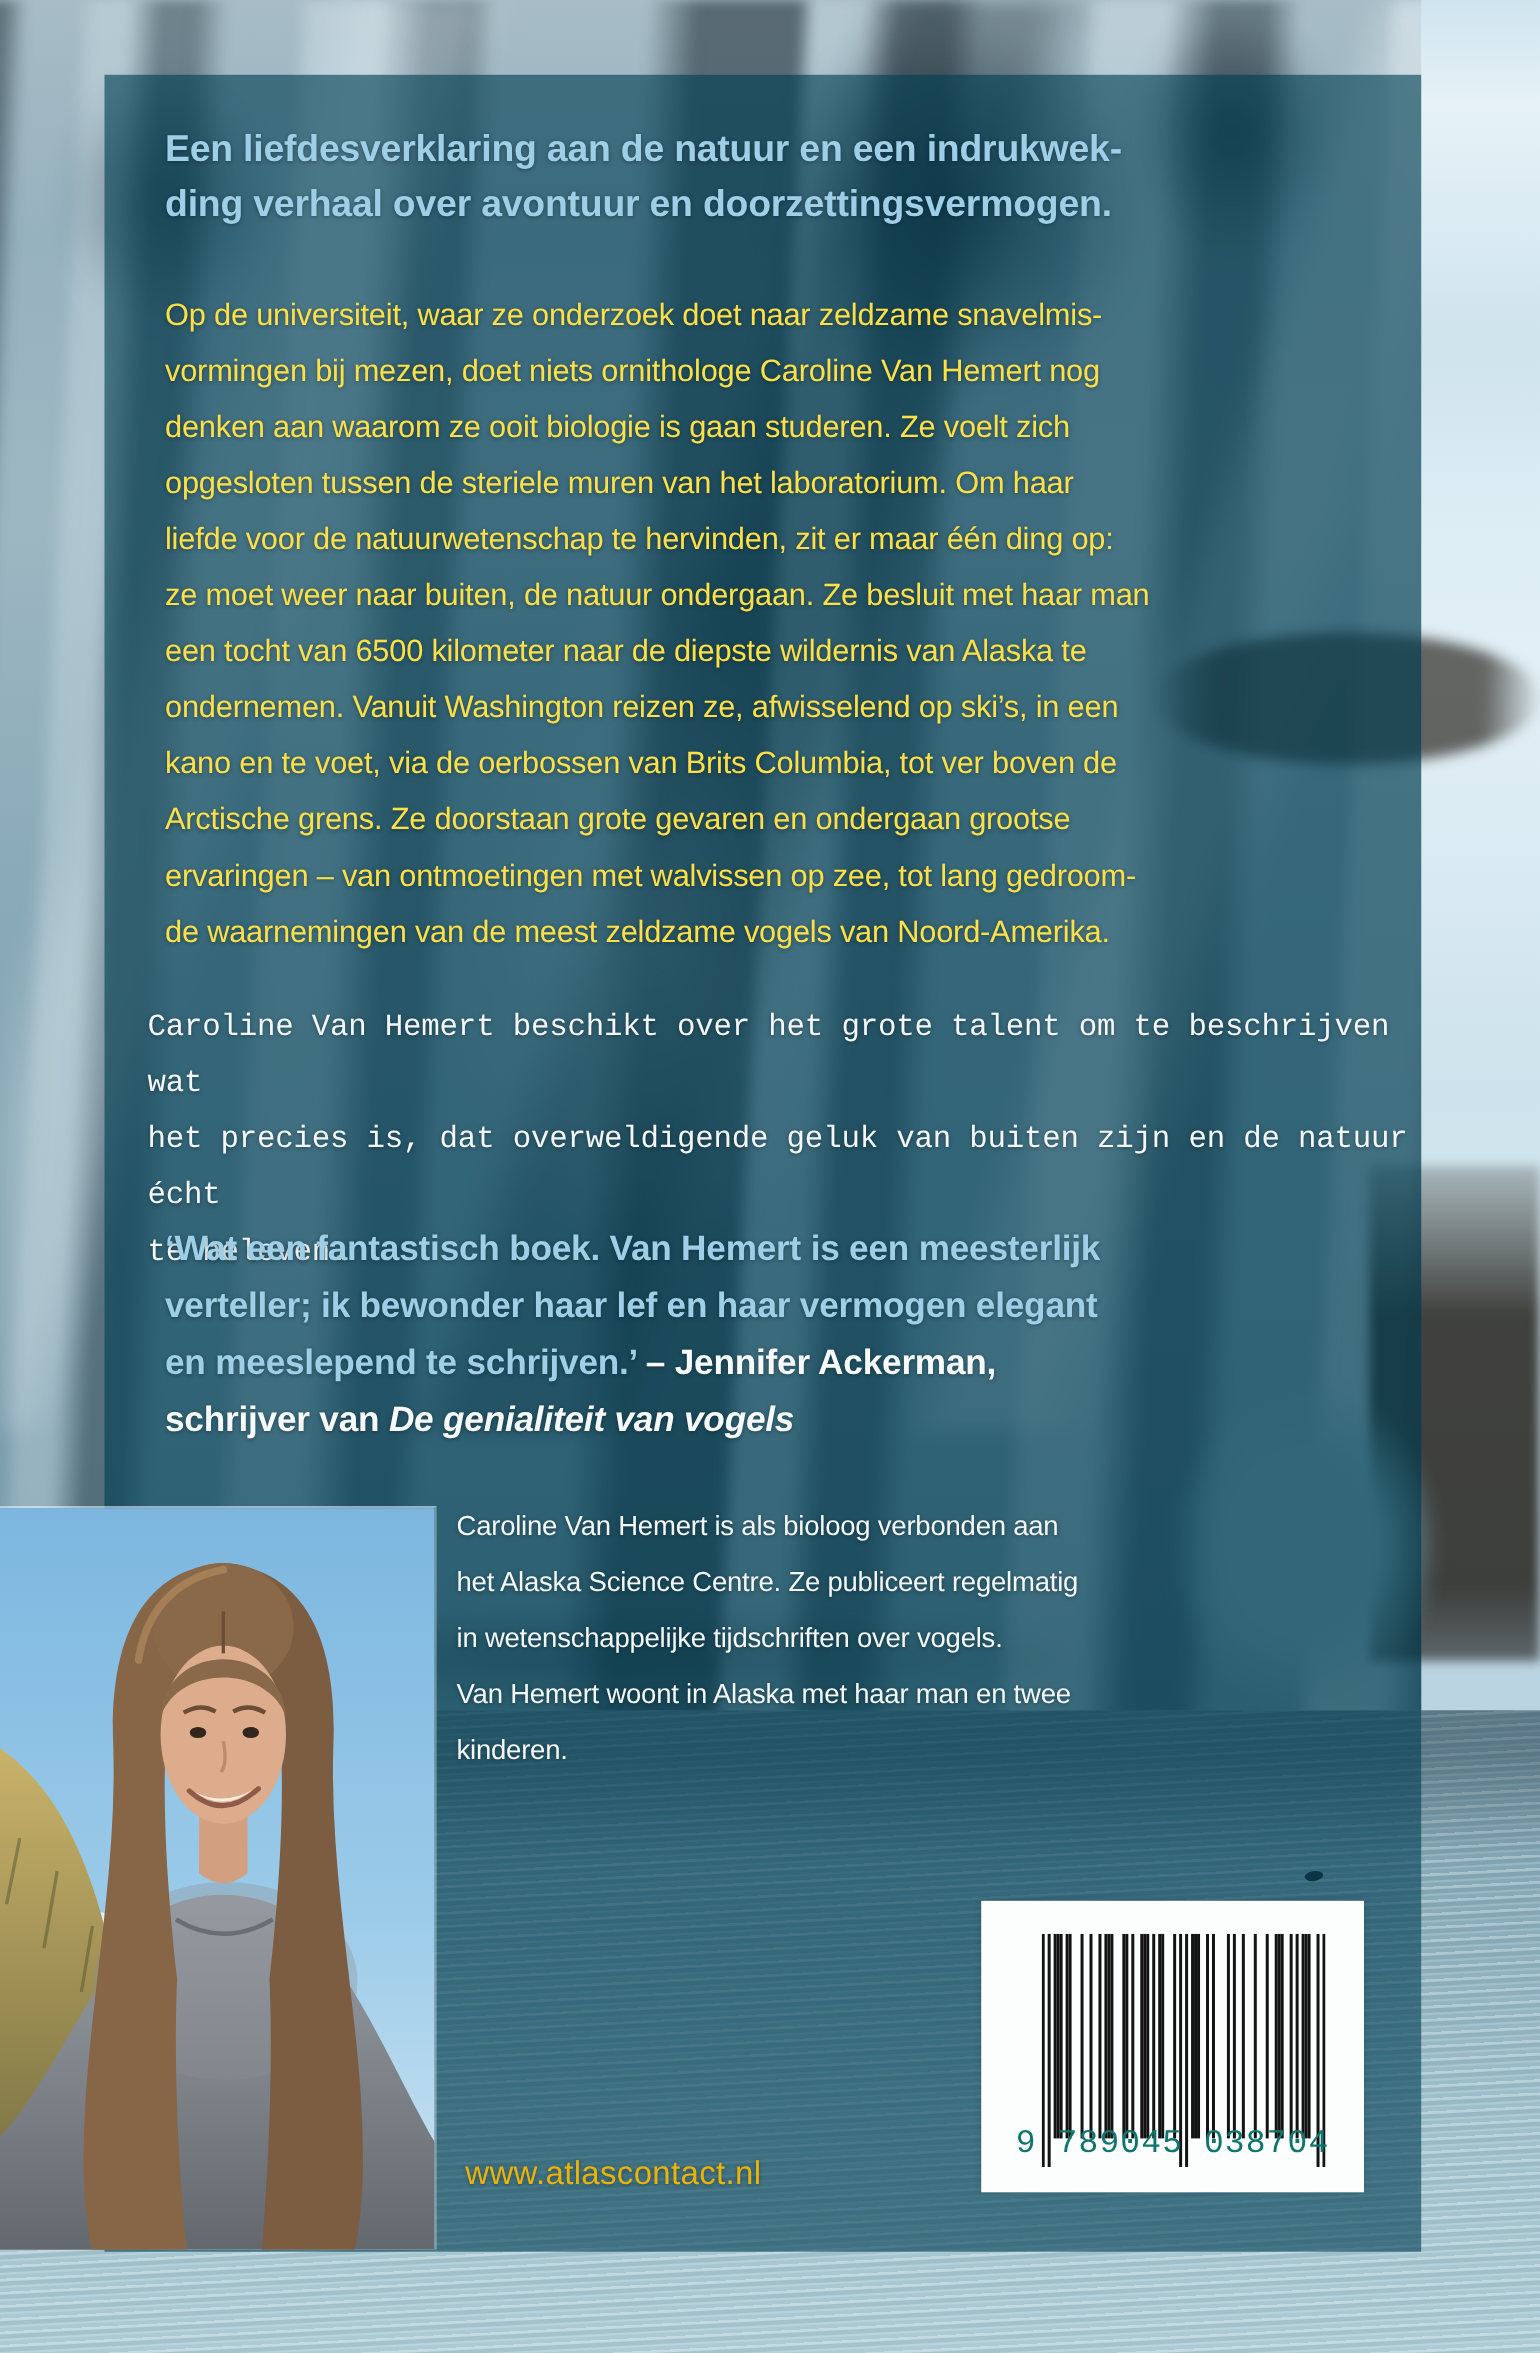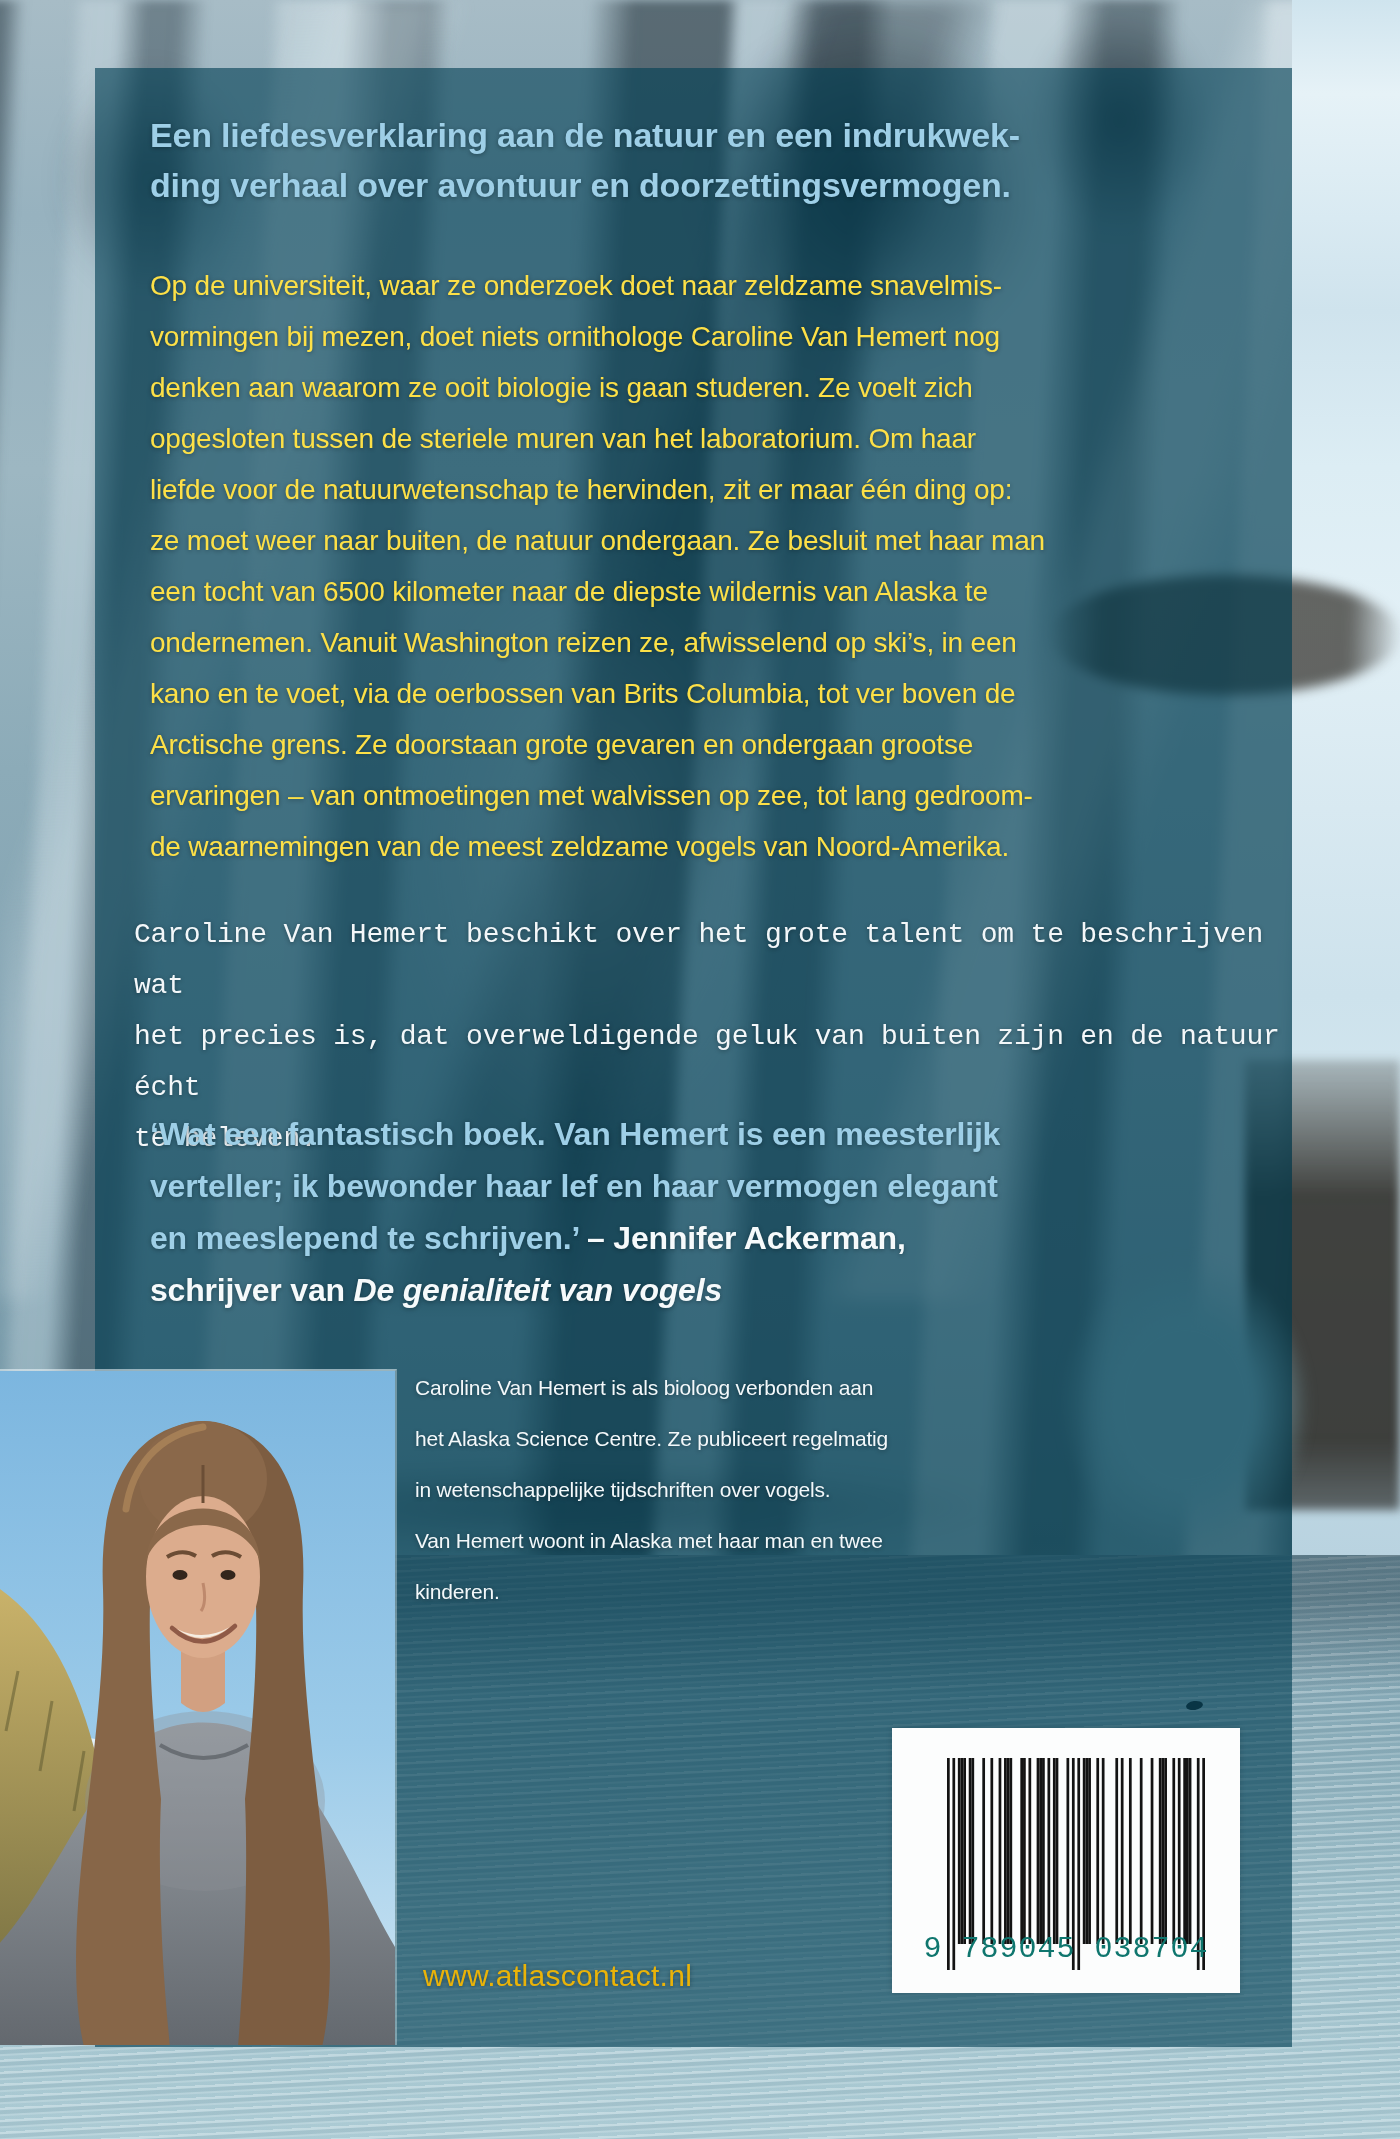--- a/index.html
+++ b/index.html
@@ -67,21 +67,21 @@
        white-space:pre-line;}
   .tagline{left:150px;top:110px;width:1110px;font-weight:700;font-size:34px;line-height:50px;
     color:#9ecfe7;}
   .synopsis{left:150px;top:260px;width:1150px;font-size:28px;line-height:51px;color:#fde047;}
   .talent{left:134px;top:909px;width:1150px;font-size:28px;line-height:51px;color:#f3f7f9;font-family:Liberation Mono, monospace;}
   .quote{left:150px;top:1108px;width:1150px;font-weight:700;font-size:32px;line-height:52px;
     color:#9ecfe7;}
   .q-blue{white-space:pre-line;}
   .q-white{color:#f6fafb;white-space:normal;}
   .italic{font-style:italic;}
-  .bio{left:415px;top:1362px;width:890px;font-size:21px;line-height:51px;color:#f3f8fa;}
+  .bio{left:415px;top:1362px;width:890px;font-size:25px;line-height:51px;color:#f3f8fa;}
   .website{left:423px;top:1958px;font-size:30px;line-height:36px;color:#eab308;
     letter-spacing:.3px;white-space:nowrap;}
 
   
   .photo{position:absolute;left:0;top:1369px;width:397px;height:676px;margin:0;
     overflow:hidden;border-top:2px solid rgba(240,248,252,.55);
     border-right:2px solid rgba(240,248,252,.35);}
   .photo svg{display:block;}
 
   

